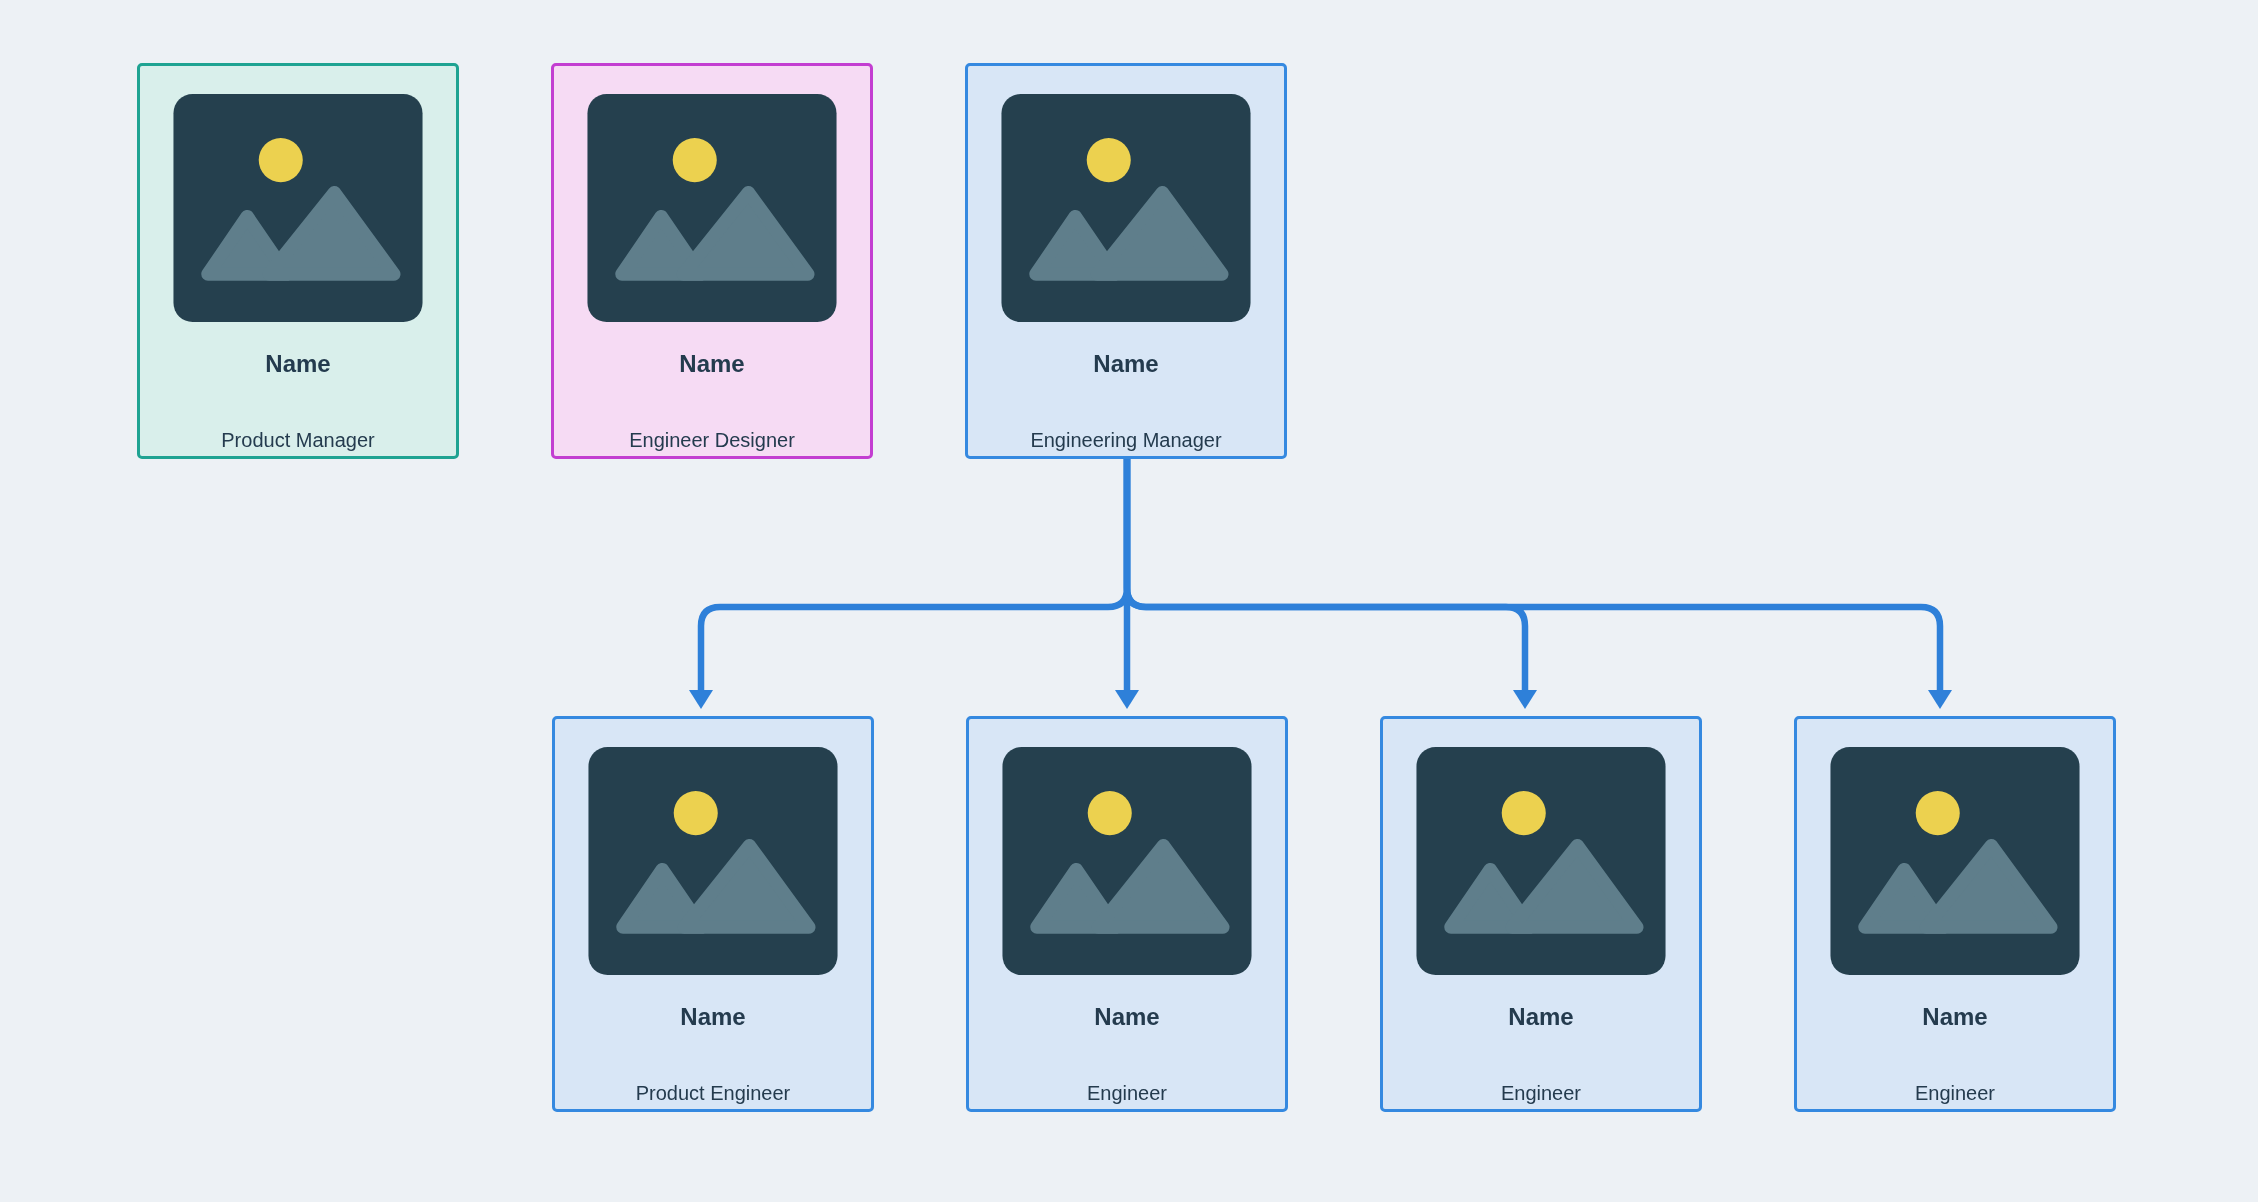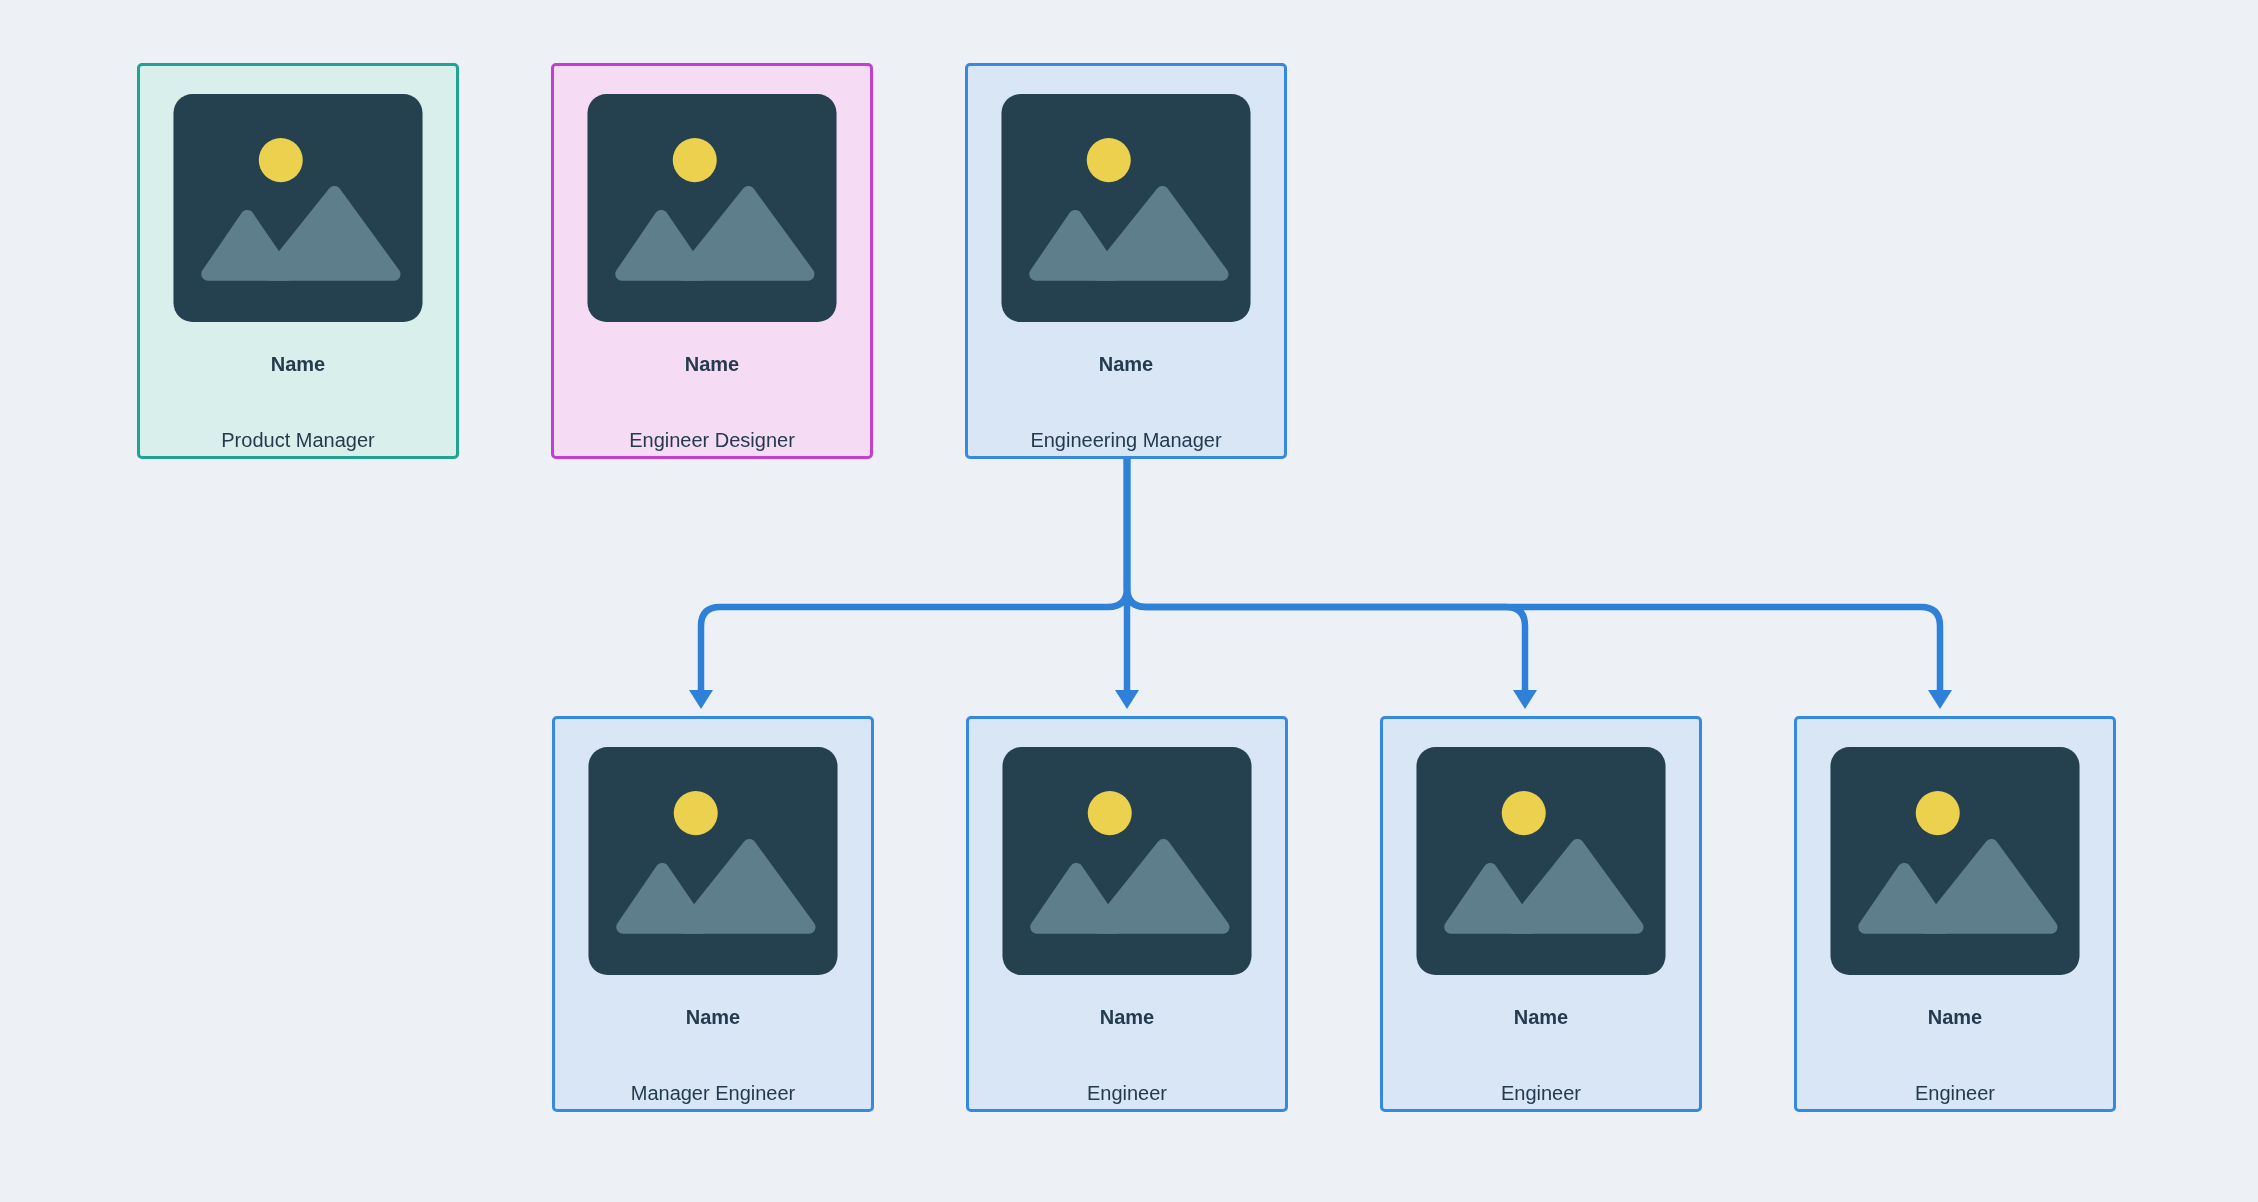--- a/index.html
+++ b/index.html
@@ -39,21 +39,21 @@
   .pos-5 { left: 1380px; top: 716px; }
   .pos-6 { left: 1794px; top: 716px; }
 
   .placeholder {
     margin-top: 28px;
     display: block;
   }
 
   .card-name {
     margin-top: 26px;
-    font-size: 20px;
+    font-size: 24px;
     font-weight: 700;
     line-height: 32px;
     text-align: center;
   }
   .card-role {
     font-size: 20px;
     font-weight: 400;
     line-height: 32px;
     text-align: center;
     margin-top: 44px;
@@ -113,21 +113,21 @@
   </div>
 
   <div class="card pos-3" style="border-color: rgb(53, 137, 224); background: rgb(216, 230, 246);">
     <svg class="placeholder" width="260" height="238" viewBox="0 0 260 238">
       <rect class="ph-bg" x="0" y="0" width="260" height="238" rx="20" fill="#25404e"></rect>
       <circle class="ph-sun" cx="112" cy="69" r="23" fill="#ecd14f"></circle>
       <path class="ph-mtn" stroke-width="14" stroke-linejoin="round" d="M36,188 L77,128 L118,188 Z" fill="#5f7e8b" stroke="#5f7e8b"></path>
       <path class="ph-mtn" stroke-width="14" stroke-linejoin="round" d="M100,188 L168,103 L230,188 Z" fill="#5f7e8b" stroke="#5f7e8b"></path>
     </svg>
     <div class="card-name">Name</div>
-    <div class="card-role">Manager Engineer</div>
+    <div class="card-role">Product Engineer</div>
   </div>
 
   <div class="card pos-4" style="border-color: rgb(53, 137, 224); background: rgb(216, 230, 246);">
     <svg class="placeholder" width="260" height="238" viewBox="0 0 260 238">
       <rect class="ph-bg" x="0" y="0" width="260" height="238" rx="20" fill="#25404e"></rect>
       <circle class="ph-sun" cx="112" cy="69" r="23" fill="#ecd14f"></circle>
       <path class="ph-mtn" stroke-width="14" stroke-linejoin="round" d="M36,188 L77,128 L118,188 Z" fill="#5f7e8b" stroke="#5f7e8b"></path>
       <path class="ph-mtn" stroke-width="14" stroke-linejoin="round" d="M100,188 L168,103 L230,188 Z" fill="#5f7e8b" stroke="#5f7e8b"></path>
     </svg>
     <div class="card-name">Name</div>

